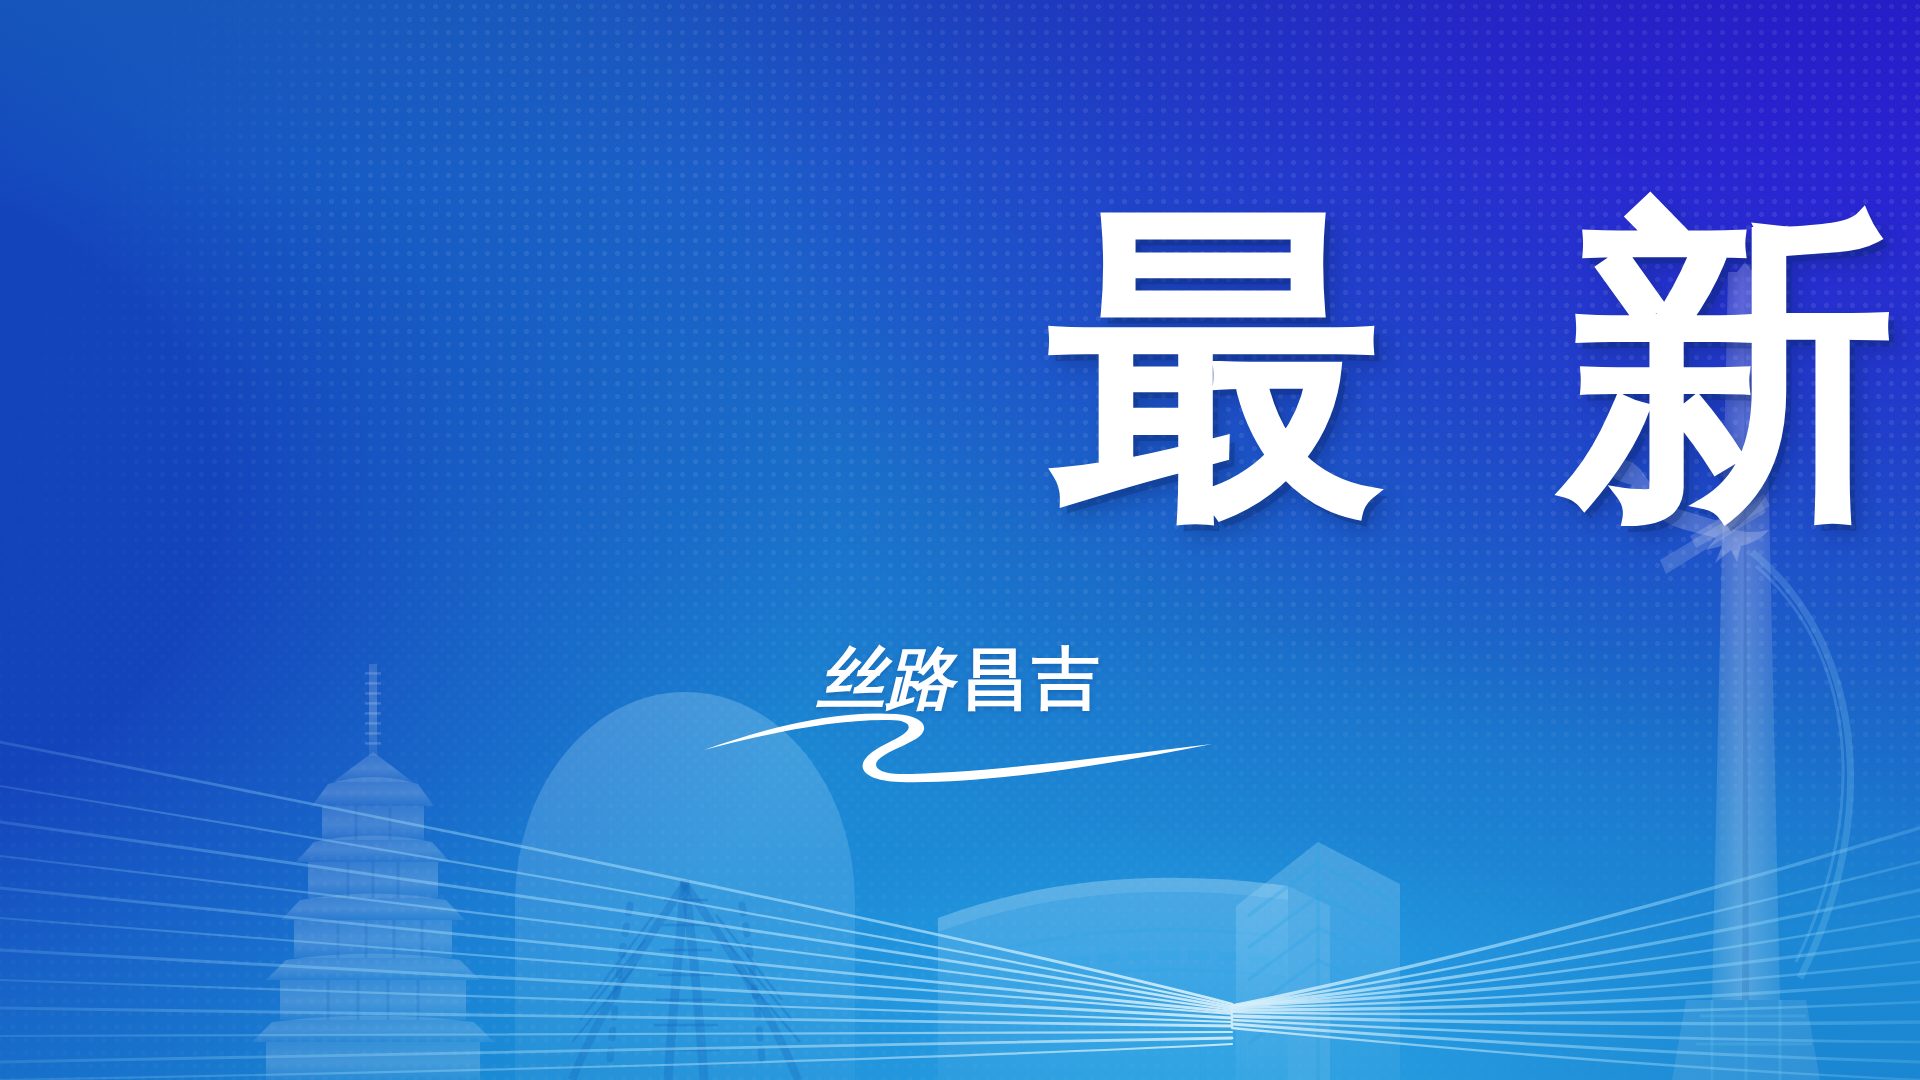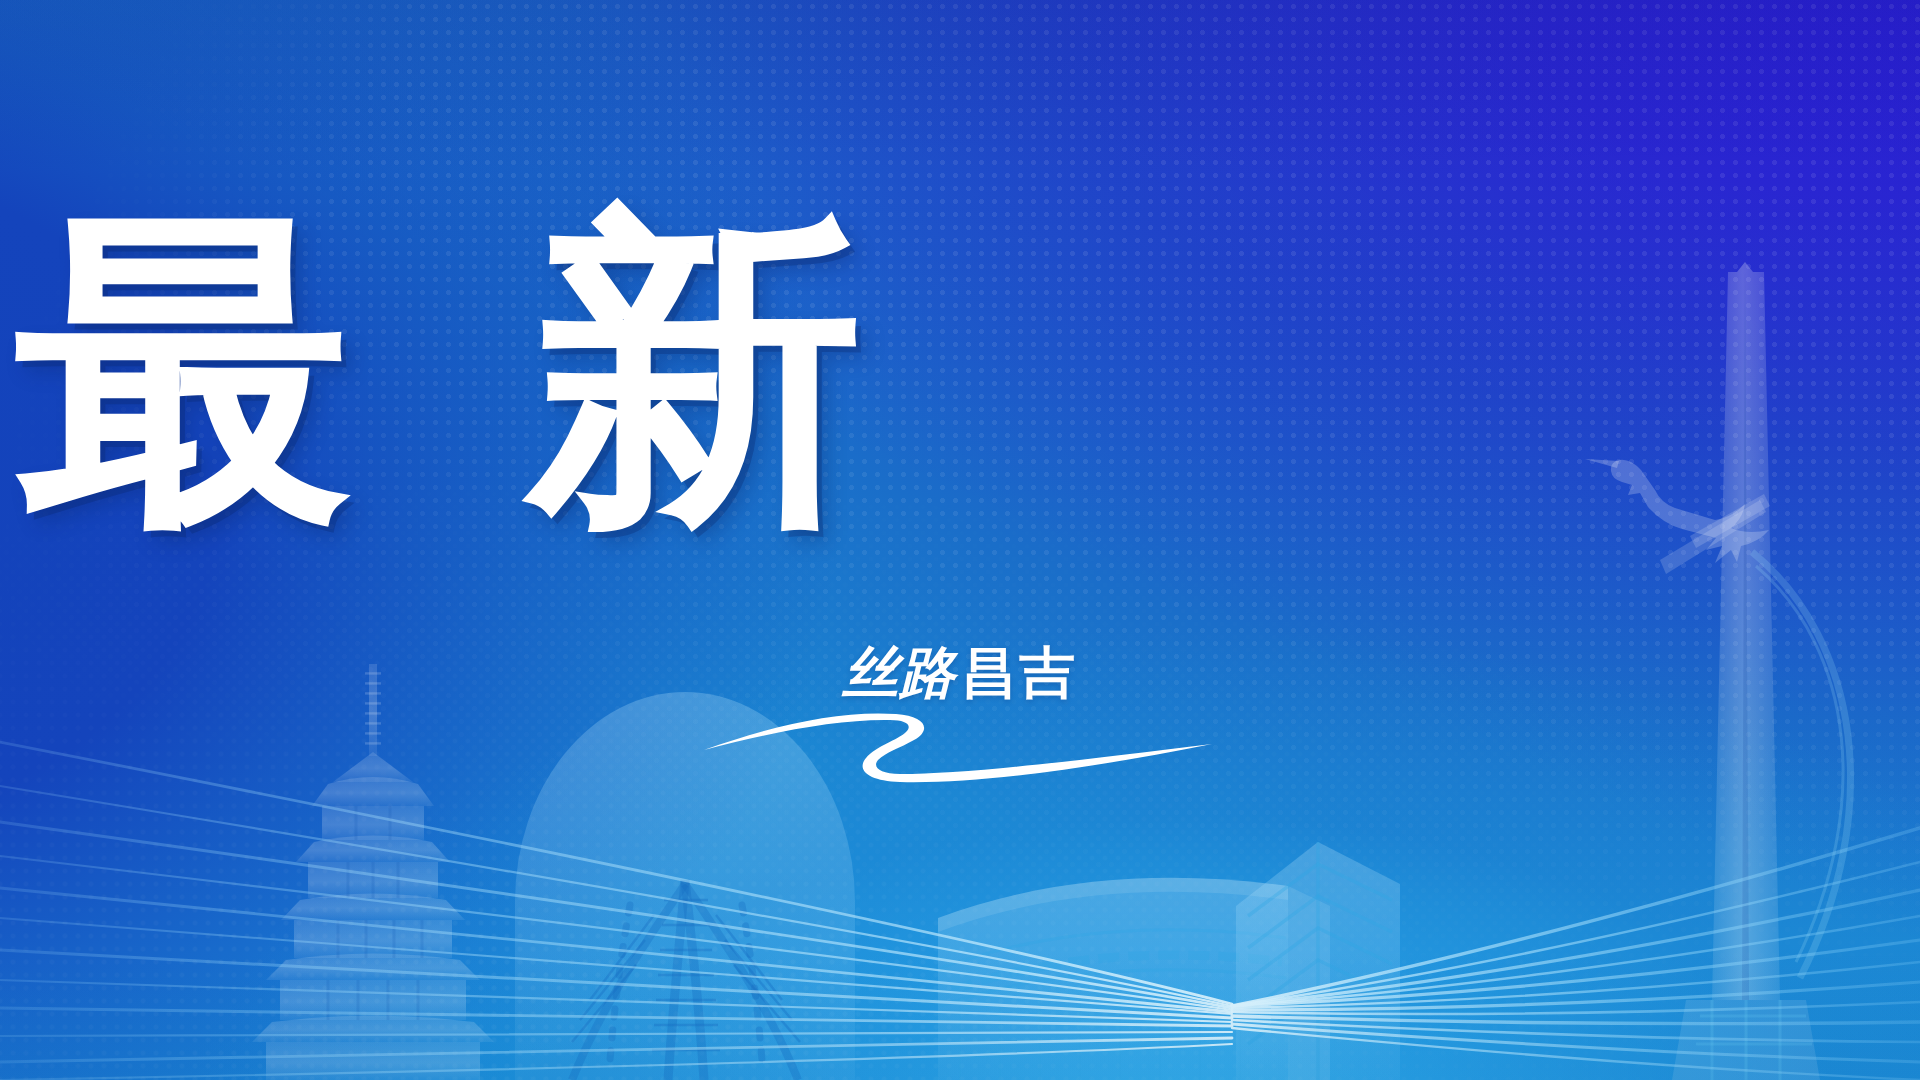--- a/index.html
+++ b/index.html
@@ -58,22 +58,22 @@
   
   .skyline{position:absolute;inset:0;}
   .skyline svg{position:absolute;inset:0;width:1920px;height:1080px;}
 
   
   .rays{position:absolute;inset:0;}
   .rays svg{position:absolute;inset:0;width:1920px;height:1080px;}
 
   
   .headline-wrap{
-    position:absolute;left:0;right:0;top:220px;
-    display:flex;justify-content:flex-start;align-items:flex-start;
+    position:absolute;left:0;right:0;top:214px;
+    display:flex;justify-content:flex-end;align-items:flex-start;
     pointer-events:none;
   }
   .headline{
     font-size:330px;
     line-height:.92;
     font-weight:900;
     color:#ffffff;
     letter-spacing:.085em;
     text-indent:.085em;
     white-space:nowrap;
@@ -90,21 +90,21 @@
     position:absolute;left:50%;top:648px;
     transform:translateX(-50%);
     width:520px;height:132px;
     display:flex;align-items:flex-start;justify-content:center;
     pointer-events:none;
   }
   .brand svg{width:520px;height:132px;overflow:visible;}
   .brand-text{
     position:absolute;left:0;right:0;top:-4px;
     text-align:center;
-    font-size:56px;line-height:1;
+    font-size:68px;line-height:1;
     font-weight:800;color:#fff;
     letter-spacing:.04em;
     font-family:"DejaVu Sans","Liberation Sans",sans-serif;
     white-space:nowrap;
     text-shadow:0 2px 5px rgba(10,45,110,.25);
   }
   .brand-text .cal{
     font-family:"DejaVu Serif","Liberation Serif",serif;
     font-style:italic;
     font-weight:700;

